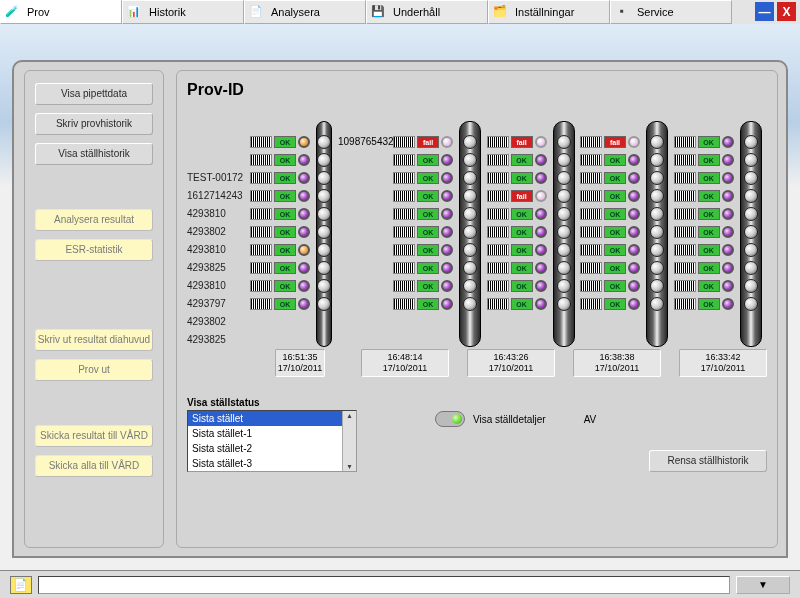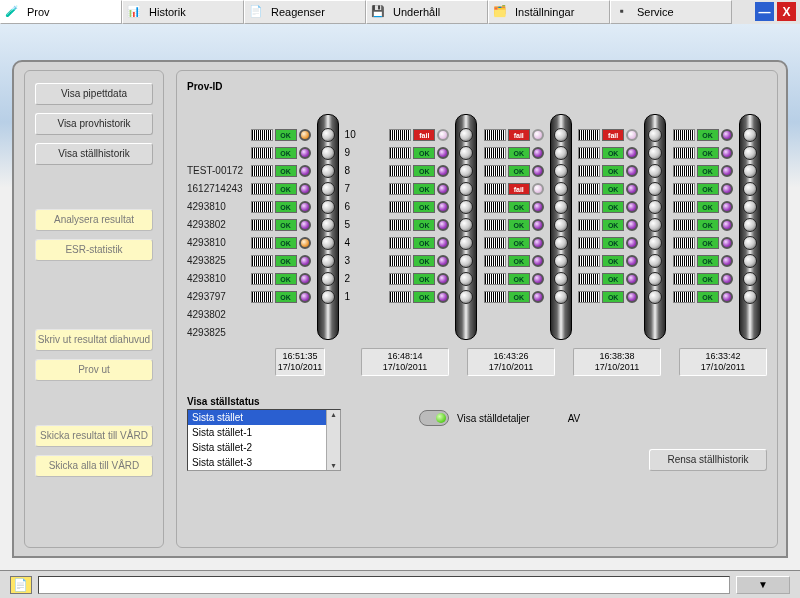--- a/index.html
+++ b/index.html
@@ -35,57 +35,57 @@
 
   
   .leftcol { position:absolute; top:46px; left:24px; width:140px; bottom:22px; background:#d4d4d4; border:1px solid #aaa; border-radius:6px; }
   .btn { display:block; width:118px; margin:8px auto 0 auto; height:22px; background:var(--btn-face); border:1px outset #fff; border-radius:3px; font-size:10px; color:var(--txt); text-align:center; line-height:20px; }
   .btn.dis { color:var(--txt-dis); background:#fef9c3; border:1px solid #bbb; border-top-color:#e6e6e6; border-left-color:#e6e6e6; }
   .btn.first { margin-top:12px; }
   .gap { height:36px; }
 
   
   .main { position:absolute; top:46px; left:176px; right:22px; bottom:22px; background:#d4d4d4; border:1px solid #aaa; border-radius:6px; padding:10px 10px 6px 10px; }
-  .provid-head { font-weight:bold; font-size:10px; }
+  .provid-head { font-weight:bold; font-size:16px; }
   .rackarea { position:relative; margin-top:8px; height:242px; display:flex; align-items:flex-end; }
   .idcol { width:66px; }
   .idcol div { height:18px; line-height:18px; font-size:10px; color:#222; }
   .idcol .pad { height:12px; }
 
   .rack { position:relative; width:98px; height:228px; display:flex; align-items:flex-start; }
   .rack .slots { display:flex; flex-direction:column; gap:0; margin-top:12px; }
   .slot { height:18px; display:flex; align-items:center; gap:2px; }
   .barcode { width:22px; height:12px; background:
     repeating-linear-gradient(90deg,#000 0 1px,#fff 1px 2px); border:1px solid #888; }
   .status { width:22px; height:12px; display:flex; align-items:center; justify-content:center; font-size:7px; font-weight:bold; color:#042; border:1px solid #666;}
   .status.ok { background:var(--ok-green); }
   .status.fail { background:var(--fail-red); color:#fff; }
   .led { width:12px; height:12px; border-radius:50%; border:2px solid #555; }
   .led.purple { background: radial-gradient(circle at 35% 35%, #f4d8ff 0%, #a040c0 60%, #6a1f8a 100%); }
   .led.orange { background: radial-gradient(circle at 35% 35%, #fff0d8 0%, #f0a040 60%, #aa6010 100%); }
   .led.pale   { background: radial-gradient(circle at 35% 35%, #ffffff 0%, #e8c8e8 60%, #c0a0c0 100%); border-color:#999; }
-  .poscol { display:flex; flex-direction:column; margin-top:12px; margin-left:4px; }
+  .poscol { display:flex; flex-direction:row; margin-top:12px; margin-left:4px; }
   .poscol span { height:18px; line-height:18px; font-size:10px; }
 
   .pipe { width:22px; height:226px; margin:0 2px 0 6px; border-radius:10px; background:
     linear-gradient(90deg,#2a2a2a 0%, #666 30%, #eee 50%, #666 70%, #2a2a2a 100%);
     border:1px solid #000; display:flex; flex-direction:column; align-items:center; padding-top:13px; gap:4px; }
   .pipe .hole { width:14px; height:14px; border-radius:50%; background:
     radial-gradient(circle at 35% 35%, #ffffff 0%, #cccccc 50%, #555 100%); border:1px solid #222; }
   .rackgap { width:20px; }
 
-  .timestamps { display:flex; justify-content:flex-end; margin-top:6px; }
+  .timestamps { display:flex; justify-content:flex-end; }
   .ts { width:88px; text-align:center; font-size:9px; line-height:11px; border:1px inset #fff; background:#e6e6e6; padding:2px 0; border-radius:2px;}
   .ts0 { margin-left:88px; }
   .tsgroup { margin-left:36px; display:flex; gap:18px;}
 
   .lower { display:flex; margin-top:20px; gap:18px; align-items:flex-start; }
   .visastall { }
   .visastall .lbl { font-weight:bold; font-size:10px; margin-bottom:2px; display:block;}
-  .listbox { width:154px; height:62px; border:1px inset #999; background:#fff; overflow:hidden; position:relative;}
+  .listbox { width:170px; height:62px; border:1px inset #999; background:#fff; overflow:hidden; position:relative;}
   .listbox .item { height:15px; line-height:15px; padding-left:4px; font-size:10px;}
   .listbox .item.sel { background:var(--blue-sel); color:#fff;}
   .listbox .sb { position:absolute; right:0; top:0; width:14px; bottom:0; background:#e0e0e0; border-left:1px solid #aaa;}
   .listbox .sb::before { content:"▴"; position:absolute; top:0; left:0; right:0; text-align:center; font-size:8px; color:#444;}
   .listbox .sb::after  { content:"▾"; position:absolute; bottom:0; left:0; right:0; text-align:center; font-size:8px; color:#444;}
 
   .toggle { display:flex; align-items:center; gap:8px; font-size:10px; margin-left:60px; margin-top:14px;}
   .toggle .sw { width:30px; height:16px; border-radius:8px; background:#bbb; border:1px solid #777; position:relative;}
   .toggle .sw::after{ content:""; position:absolute; right:2px; top:2px; width:10px; height:10px; border-radius:50%; background: radial-gradient(circle at 35% 35%, #d4ffb0 0%, #5ace20 70%, #2a7a00 100%);}
   .toggle .av { margin-left:30px; }
@@ -106,21 +106,21 @@
   <div class="tab active">
       <span class="ticon">🧪</span>
       <span>Prov</span>
     </div>
   <div class="tab">
       <span class="ticon">📊</span>
       <span>Historik</span>
     </div>
   <div class="tab">
       <span class="ticon">📄</span>
-      <span>Reagenser</span>
+      <span>Analysera</span>
     </div>
   <div class="tab">
       <span class="ticon">💾</span>
       <span>Underhåll</span>
     </div>
   <div class="tab">
       <span class="ticon">🗂️</span>
       <span>Inställningar</span>
     </div>
   <div class="tab">
@@ -131,21 +131,21 @@
     <div class="tbtn min">—</div>
     <div class="tbtn close">X</div>
   </div>
 </div>
 
 <div class="outer">
   <div class="stage"></div>
 
   <div class="leftcol">
     <div class="btn first">Visa pipettdata</div>
-    <div class="btn">Visa provhistorik</div>
+    <div class="btn">Skriv provhistorik</div>
     <div class="btn">Visa ställhistorik</div>
     <div class="gap"></div>
     <div class="btn dis">Analysera resultat</div>
     <div class="btn dis">ESR-statistik</div>
     <div class="gap"></div>
       <div style="height:24px"></div>
     <div class="btn dis">Skriv ut resultat diahuvud</div>
     <div class="btn dis">Prov ut</div>
     <div class="gap"></div>
     <div class="btn dis">Skicka resultat till VÅRD</div>

